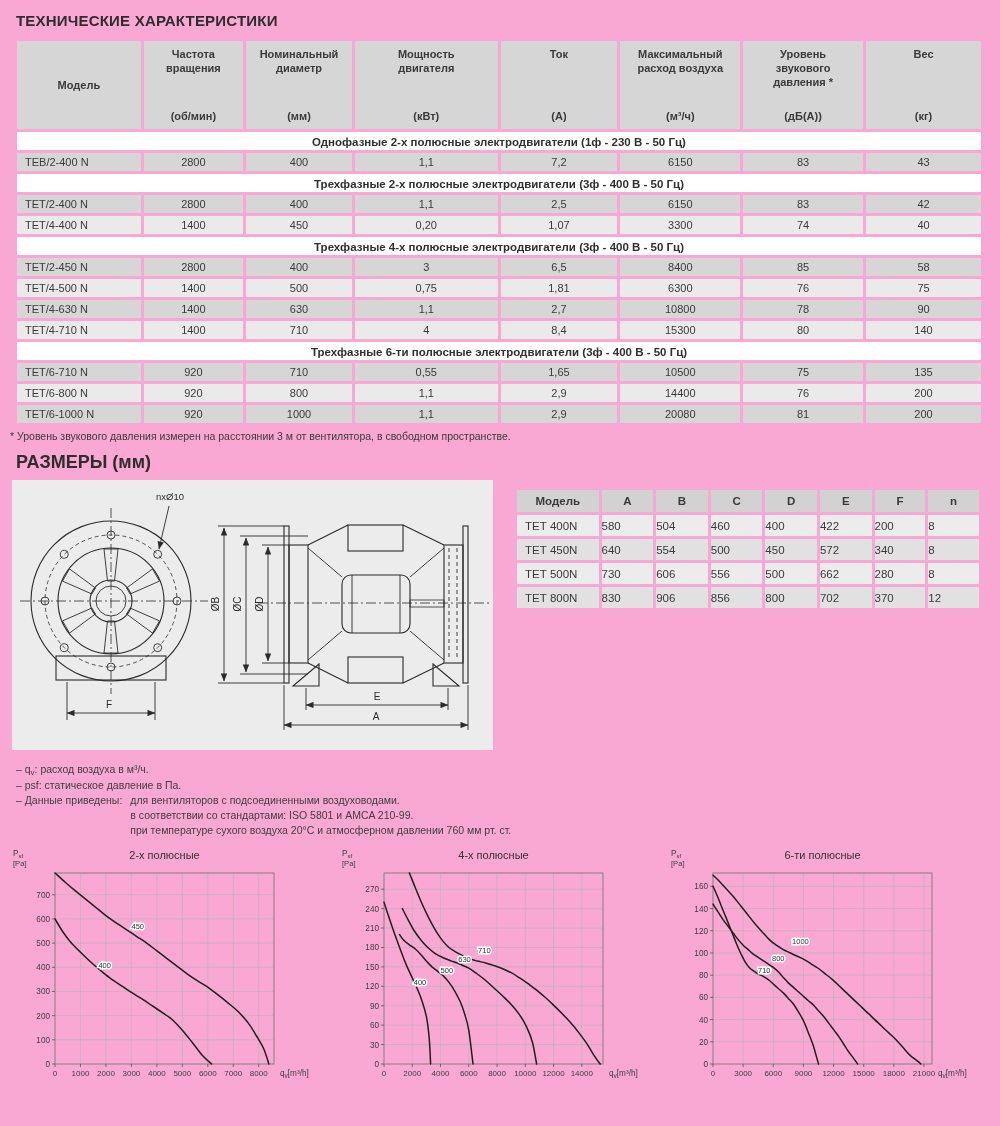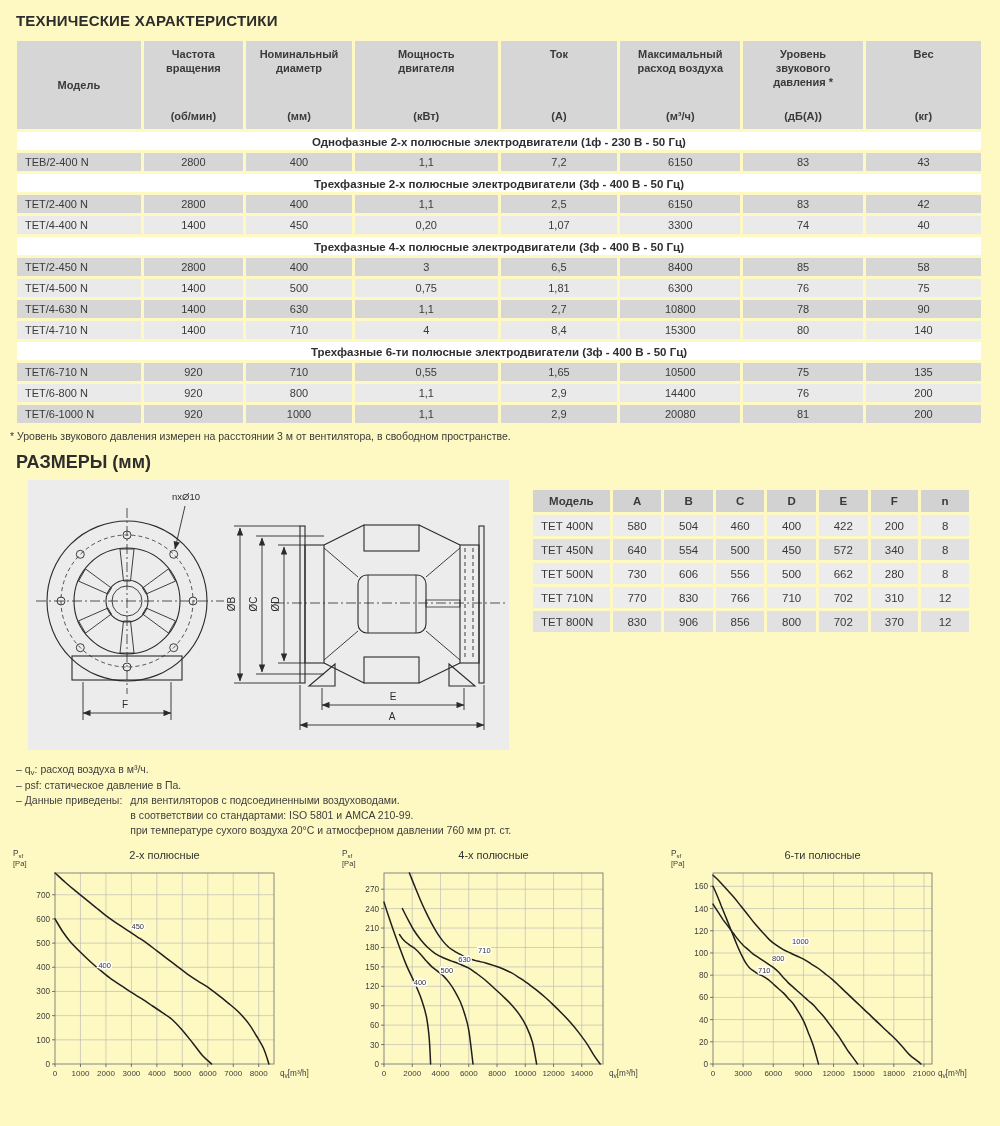--- a/index.html
+++ b/index.html
@@ -1,36 +1,36 @@
 <!DOCTYPE html>
 <html lang="ru"><head>
 <meta charset="utf-8">
 <style>
   html,body{margin:0;padding:0;background:#fff;}
   body{font-family:"Liberation Sans","DejaVu Sans",sans-serif;color:#3a3a3a;}
-  .page{width:1000px;height:1126px;position:relative;overflow:hidden;background:#fef9c3;}
+  .page{width:1000px;height:1126px;position:relative;overflow:hidden;background:#f9a8d4;}
   .title{font-size:15px;font-weight:bold;color:#2d2d2d;margin:12px 0 9px 16px;letter-spacing:.2px;}
   
   table.spec{border-collapse:separate;border-spacing:3px;width:970px;margin:0 0 0 14px;table-layout:fixed;}
   table.spec th{background:#d6d6d6;padding:0;}
   .th-in{box-sizing:border-box;height:88px;display:flex;flex-direction:column;justify-content:space-between;align-items:center;padding:7px 2px 5px;font-size:11px;font-weight:bold;line-height:1.25;}
   .th-in.center{justify-content:center;}
   table.spec td{font-size:11px;text-align:center;padding:3px 2px;}
   table.spec td.model{text-align:left;padding-left:8px;}
   table.spec tr.dark td{background:#d6d6d6;}
   table.spec tr.light td{background:#eaeaea;}
   table.spec tr.section td{background:#fff;font-weight:bold;font-size:11.5px;padding:4px 0 2px;color:#2f2f2f;}
   .footnote{font-size:10.5px;margin:4px 0 0 10px;color:#3a3a3a;}
   .dims-heading{font-size:18px;font-weight:bold;color:#2d2d2d;margin:10px 0 7px 16px;}
   
-  .dims-row{display:flex;margin:0 28px;gap:21px;align-items:flex-start;}
+  .dims-row{display:flex;margin:0 12px;gap:21px;align-items:flex-start;}
   .panel{background:#ececec;width:481px;height:270px;flex:0 0 auto;}
   table.dims{border-collapse:separate;border-spacing:3px;width:468px;table-layout:fixed;margin-top:7px;}
   table.dims th{background:#d2d2d2;font-size:11.5px;font-weight:bold;padding:5px 0;}
-  table.dims td{font-size:11.5px;text-align:center;padding:4.5px 0;}
+  table.dims td{font-size:11.5px;text-align:left;padding:4.5px 0;}
   table.dims td.model{text-align:left;padding-left:8px;}
   table.dims tr.a td{background:#ececec;}
   table.dims tr.b td{background:#e1e1e1;}
   
   .notes{font-size:10.5px;margin:12px 0 0 16px;line-height:1.42;color:#404040;}
   .note-line{display:flex;align-items:flex-start;}
   .note-cont{margin-left:8px;}
   sub.s{font-size:8px;vertical-align:-2px;}
   
   .charts{display:flex;justify-content:space-between;padding:0 10px;margin-top:8px;}
@@ -395,30 +395,20 @@
           </tr>
           <tr class="a">
             <td class="model">ТЕТ 500N</td>
             <td>730</td>
             <td>606</td>
             <td>556</td>
             <td>500</td>
             <td>662</td>
             <td>280</td>
             <td>8</td>
-          </tr>
-          <tr class="a">
-            <td class="model">ТЕТ 710N</td>
-            <td>770</td>
-            <td>830</td>
-            <td>766</td>
-            <td>710</td>
-            <td>702</td>
-            <td>310</td>
-            <td>12</td>
           </tr>
           <tr class="b">
             <td class="model">ТЕТ 800N</td>
             <td>830</td>
             <td>906</td>
             <td>856</td>
             <td>800</td>
             <td>702</td>
             <td>370</td>
             <td>12</td>

